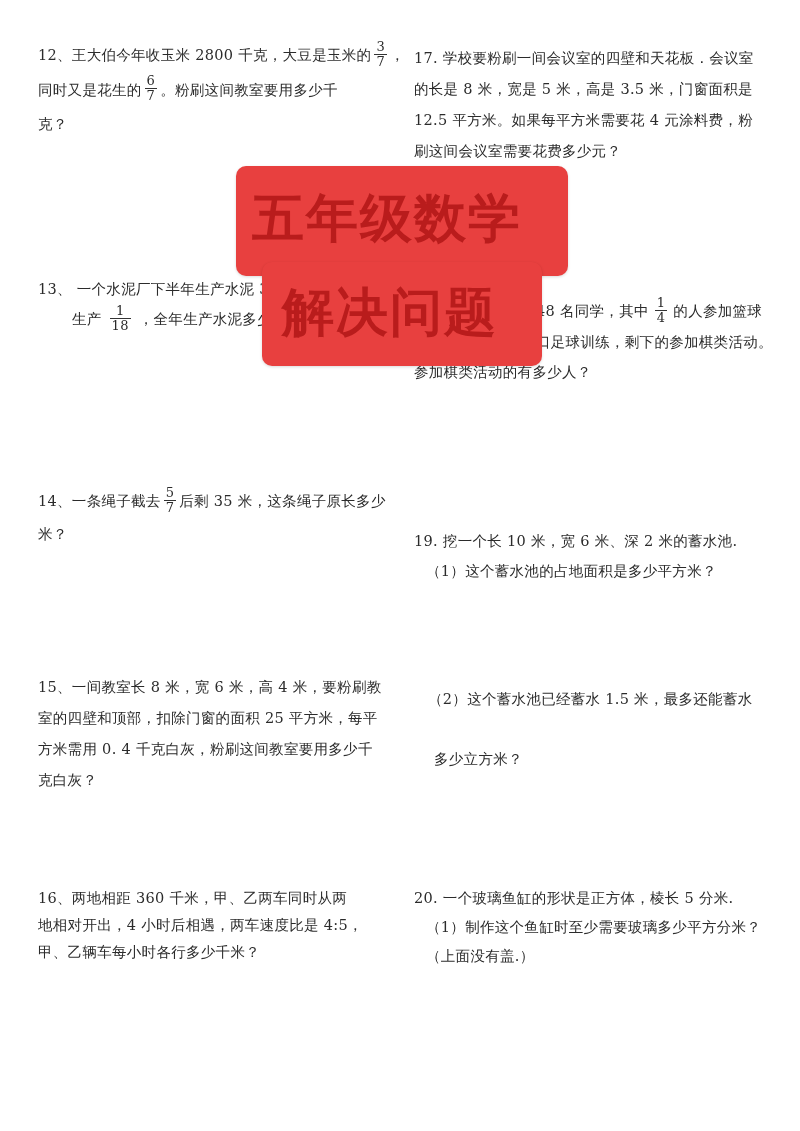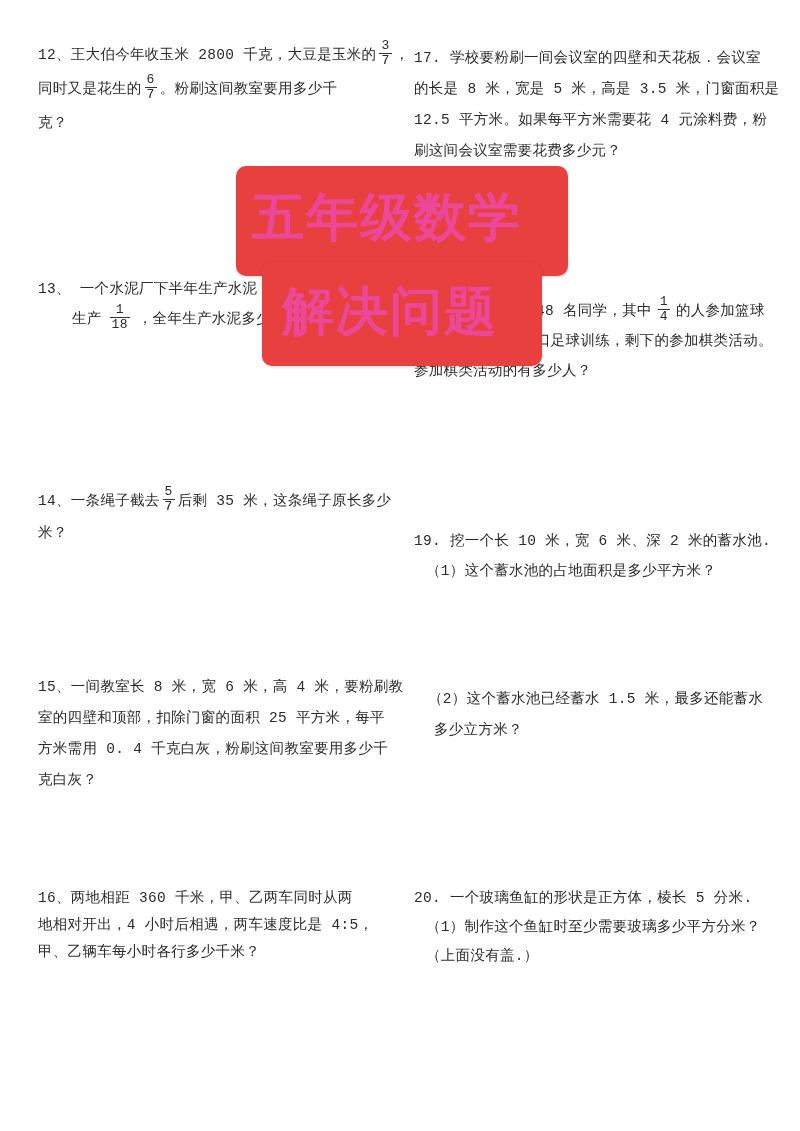--- a/index.html
+++ b/index.html
@@ -8,38 +8,38 @@
     font-family: "DejaVu Serif", "Liberation Serif", serif;
     color: #2a2a2a;
   }
   .q {
     position: absolute;
     font-size: 14.5px;
     line-height: 30px;
     color: #2b2b2b;
     letter-spacing: 0.3px;
   }
-  .line { white-space: nowrap; display: block; position: relative; font-family: Liberation Mono, monospace; }
+  .line { white-space: nowrap; display: block; position: relative; }
   .frac {
     display: inline-block; vertical-align: middle; text-align: center;
     font-size: 13px; line-height: 14px; margin: 0 3px; position: relative; top: -2px;
   }
   .frac span { display: block; padding: 0 2px; }
   .frac .num { border-bottom: 1px solid #333; }
   .indent { padding-left: 24px; }
 
   .banner {
     position: absolute;
     background: #e8403f;
     border-radius: 10px;
     box-shadow: 0 1px 3px rgba(0,0,0,0.15);
   }
   .banner-text {
-    position: absolute; color: #ec4899;
-    font-family: Liberation Serif, serif;
+    position: absolute; color: #b91c1c;
+    font-family: Liberation Sans, sans-serif;
     font-weight: bold; font-size: 52px; letter-spacing: 2px;
     white-space: nowrap; line-height: 1;
   }
 </style>
 </head>
 <body>
 
 <div class="q" style="left:38px; top:40px;">
   <span class="line">
     <span>12、王大伯今年收玉米 2800 千克，大豆是玉米的</span><span class="frac"><span class="num">3</span><span class="den">7</span></span><span>，</span>
@@ -91,21 +91,21 @@
   <span class="line" style="padding-left:122px;">口足球训练，剩下的参加棋类活动。</span>
   <span class="line">参加棋类活动的有多少人？</span>
 </div>
 
 <div class="q" style="left:414px; top:526px;">
   <span class="line">19.  挖一个长 10 米，宽 6 米、深 2 米的蓄水池.</span>
   <span class="line indent" style="padding-left:12px;">（1）这个蓄水池的占地面积是多少平方米？</span>
 </div>
 <div class="q" style="left:428px; top:684px; line-height:31px;">
   <span class="line">（2）这个蓄水池已经蓄水 1.5 米，最多还能蓄水</span>
-  <span class="line" style="padding-left:6px;">多少立方米？</span>
+  <span class="line" style="padding-left:6px;margin-top:29px;">多少立方米？</span>
 </div>
 
 <div class="q" style="left:414px; top:884px; line-height:29px;">
   <span class="line">20.  一个玻璃鱼缸的形状是正方体，棱长 5 分米.</span>
   <span class="line" style="padding-left:12px;">（1）制作这个鱼缸时至少需要玻璃多少平方分米？</span>
   <span class="line" style="padding-left:12px;">（上面没有盖.）</span>
 </div>
 
 <div class="banner" style="left:236px; top:166px; width:332px; height:110px;"></div>
 <div class="banner" style="left:262px; top:262px; width:280px; height:104px;"></div>

